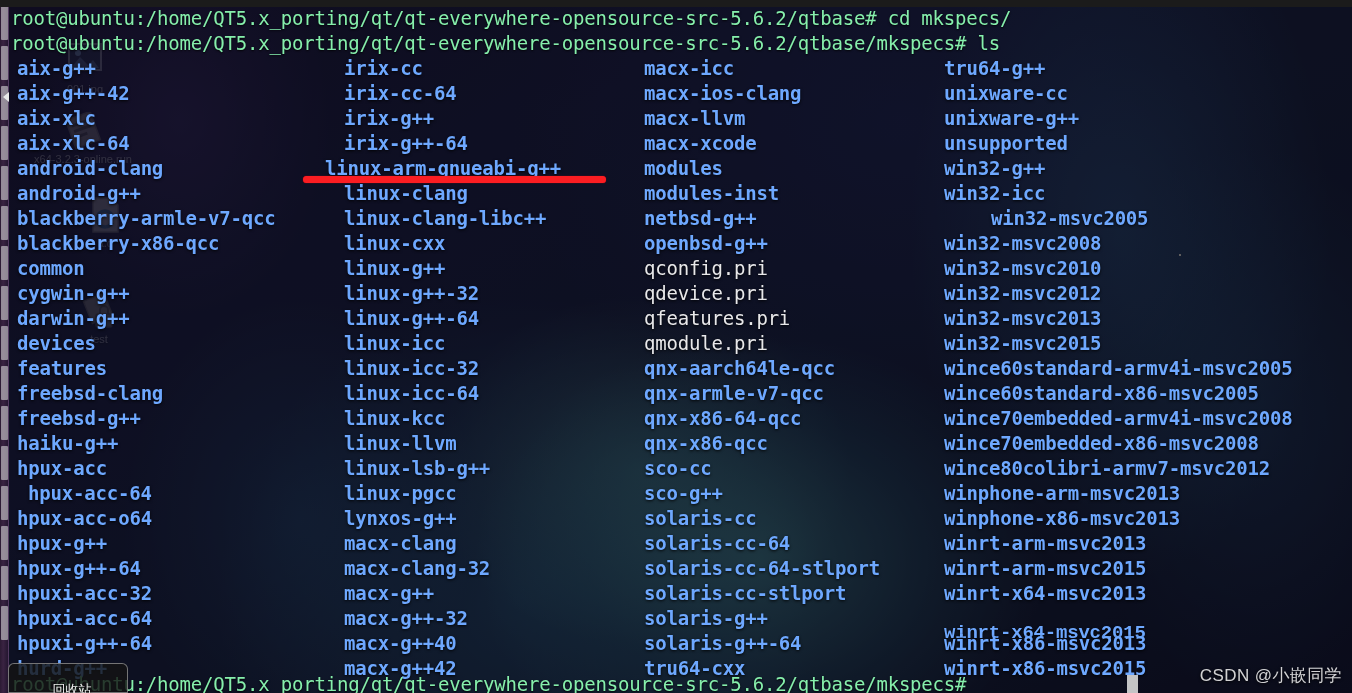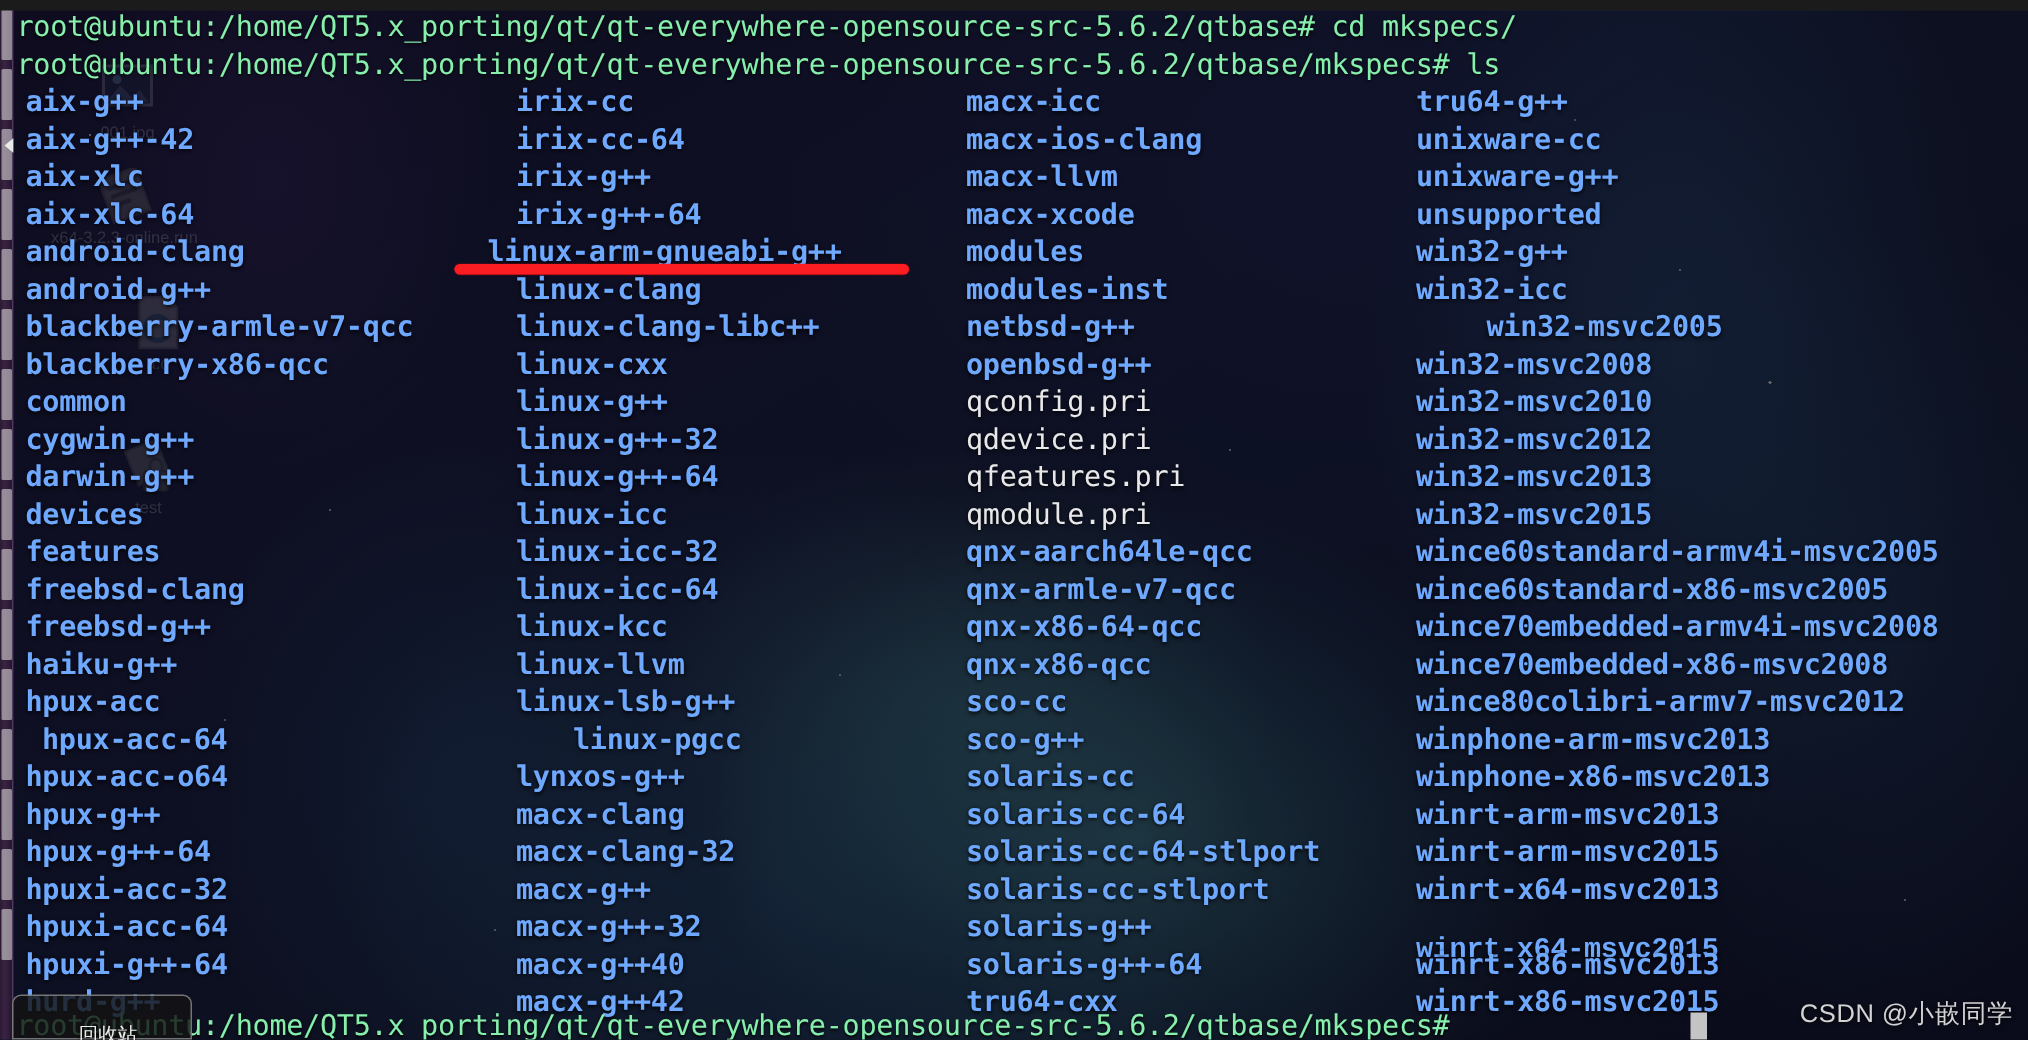--- a/index.html
+++ b/index.html
@@ -317,21 +317,21 @@
         <div class="cell dir" style="left: 335px; top: 224px;">linux-cxx</div>
         <div class="cell dir" style="left: 335px; top: 249px;">linux-g++</div>
         <div class="cell dir" style="left: 335px; top: 274px;">linux-g++-32</div>
         <div class="cell dir" style="left: 335px; top: 299px;">linux-g++-64</div>
         <div class="cell dir" style="left: 335px; top: 324px;">linux-icc</div>
         <div class="cell dir" style="left: 335px; top: 349px;">linux-icc-32</div>
         <div class="cell dir" style="left: 335px; top: 374px;">linux-icc-64</div>
         <div class="cell dir" style="left: 335px; top: 399px;">linux-kcc</div>
         <div class="cell dir" style="left: 335px; top: 424px;">linux-llvm</div>
         <div class="cell dir" style="left: 335px; top: 449px;">linux-lsb-g++</div>
-        <div class="cell dir" style="left: 335px; top: 474px; margin-left: 38px;">linux-pgcc</div>
+        <div class="cell dir" style="left: 335px; top: 474px;">linux-pgcc</div>
         <div class="cell dir" style="left: 335px; top: 499px;">lynxos-g++</div>
         <div class="cell dir" style="left: 335px; top: 524px;">macx-clang</div>
         <div class="cell dir" style="left: 335px; top: 549px;">macx-clang-32</div>
         <div class="cell dir" style="left: 335px; top: 574px;">macx-g++</div>
         <div class="cell dir" style="left: 335px; top: 599px;">macx-g++-32</div>
         <div class="cell dir" style="left: 335px; top: 624px;">macx-g++40</div>
         <div class="cell dir" style="left: 335px; top: 649px;">macx-g++42</div>
         <div class="cell dir" style="left: 635px; top: 49px;">macx-icc</div>
         <div class="cell dir" style="left: 635px; top: 74px;">macx-ios-clang</div>
         <div class="cell dir" style="left: 635px; top: 99px;">macx-llvm</div>

